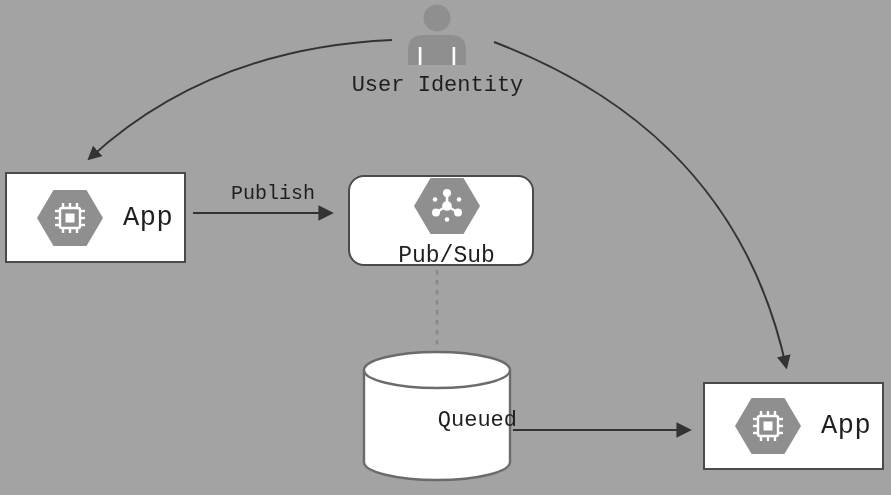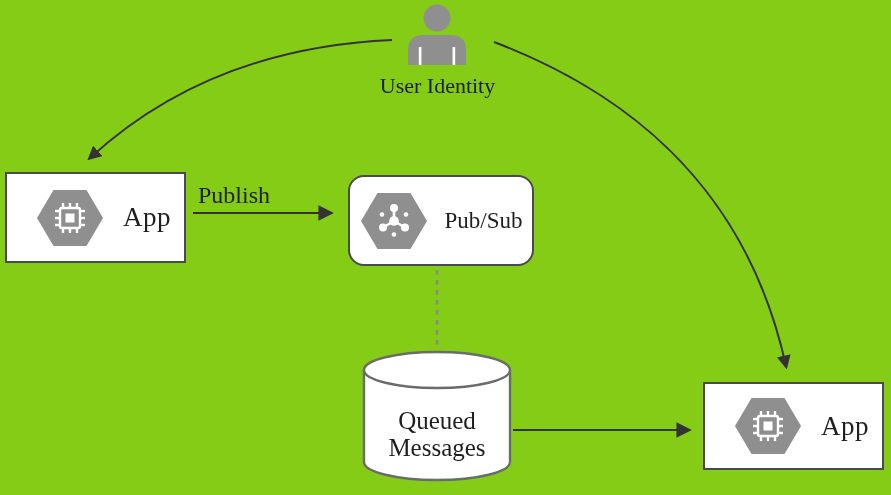--- a/index.html
+++ b/index.html
@@ -1,36 +1,36 @@
 <!DOCTYPE html>
 <html><head>
 <meta charset="utf-8">
 <style>
   html,body{margin:0;padding:0;background:#ffffff;}
   .canvas{
-    position:relative;width:891px;height:495px;background:#84cc16;overflow:hidden;
-    font-family:Liberation Serif, serif;color:#1f1f1f;
+    position:relative;width:891px;height:495px;background:#a3a3a3;overflow:hidden;
+    font-family:Liberation Mono, monospace;color:#1f1f1f;
   }
   .lines-layer{position:absolute;left:0;top:0;width:891px;height:495px;}
   .node-box{
     position:absolute;display:flex;align-items:center;box-sizing:border-box;
     background:#ffffff;border:2px solid #4a4a4a;
   }
   .app-box{padding-left:30px;gap:20px;}
   .app-left{left:5px;top:172px;width:181px;height:91px;}
   .app-right{left:703px;top:382px;width:181px;height:88px;}
-  .topic-box{left:348px;top:175px;width:186px;height:91px;border-radius:16px;padding-left:11px;gap:8px;}
+  .topic-box{left:348px;top:175px;width:186px;height:91px;border-radius:16px;padding-left:11px;gap:8px;flex-direction:column;}
   .app-label{font-size:27px;letter-spacing:.5px;}
   .topic-label{flex:1;text-align:center;font-size:23px;line-height:27px;}
-  .edge-label{position:absolute;font-size:24px;}
+  .edge-label{position:absolute;text-align:center;font-size:20px;}
   .publish-label{left:198px;top:182px;width:150px;}
   .subscription-label{left:513px;top:395px;width:180px;}
   .user-label{position:absolute;left:350px;top:73px;width:175px;text-align:center;font-size:22px;}
   .person-svg{position:absolute;left:402px;top:3px;}
-  .queue-label{position:absolute;left:357px;top:407px;width:160px;text-align:center;font-size:25px;line-height:27px;}
+  .queue-label{position:absolute;left:357px;top:407px;width:160px;text-align:right;font-size:22px;line-height:27px;}
   .hex-icon{flex:0 0 auto;}
 </style>
 </head>
 <body>
 
 <div class="canvas">
 
   <svg class="lines-layer" width="891" height="495" viewBox="0 0 891 495">
     <defs>
       <marker id="arrow" viewBox="0 0 10 10" refX="7.5" refY="5" markerWidth="7" markerHeight="7" orient="auto-start-reverse">
@@ -103,21 +103,20 @@
       <circle cx="12" cy="-6.5" r="2.3" fill="#ffffff"></circle>
       <circle cx="0" cy="13.5" r="2.3" fill="#ffffff"></circle>
     </svg>
     <div class="topic-label">
       <div>Pub/Sub</div>
     </div>
   </div>
 
   <div class="queue-label">
     <div>Queued</div>
-    <div>Messages</div>
   </div>
 
 
   <div class="node-box app-box app-right">
     <svg class="hex-icon" width="66" height="58" viewBox="-33 -29 66 58">
       <polygon points="-33,0 -16.5,-28 16.5,-28 33,0 16.5,28 -16.5,28" fill="#8f8f8f"></polygon>
       <rect x="-10" y="-10" width="20" height="20" rx="2" fill="none" stroke="#ffffff" stroke-width="2.4"></rect>
       <rect x="-4.5" y="-4.5" width="9" height="9" fill="#ffffff"></rect>
       <g fill="#ffffff">
         <rect x="-8.2" y="-15" width="2.4" height="4"></rect>

